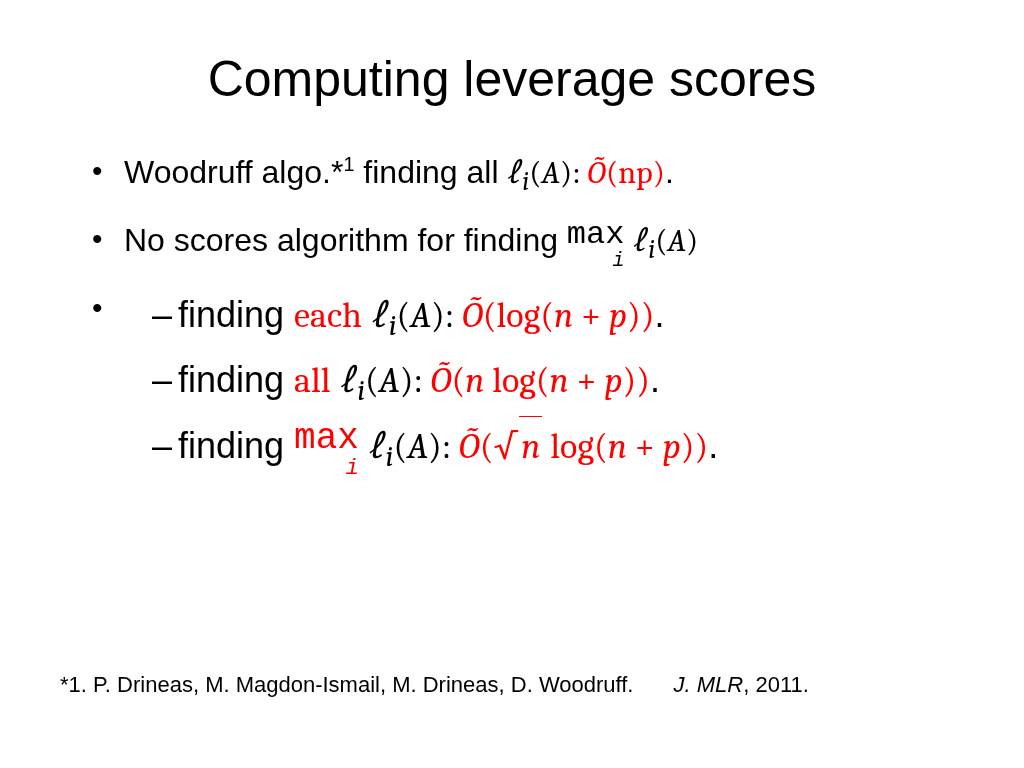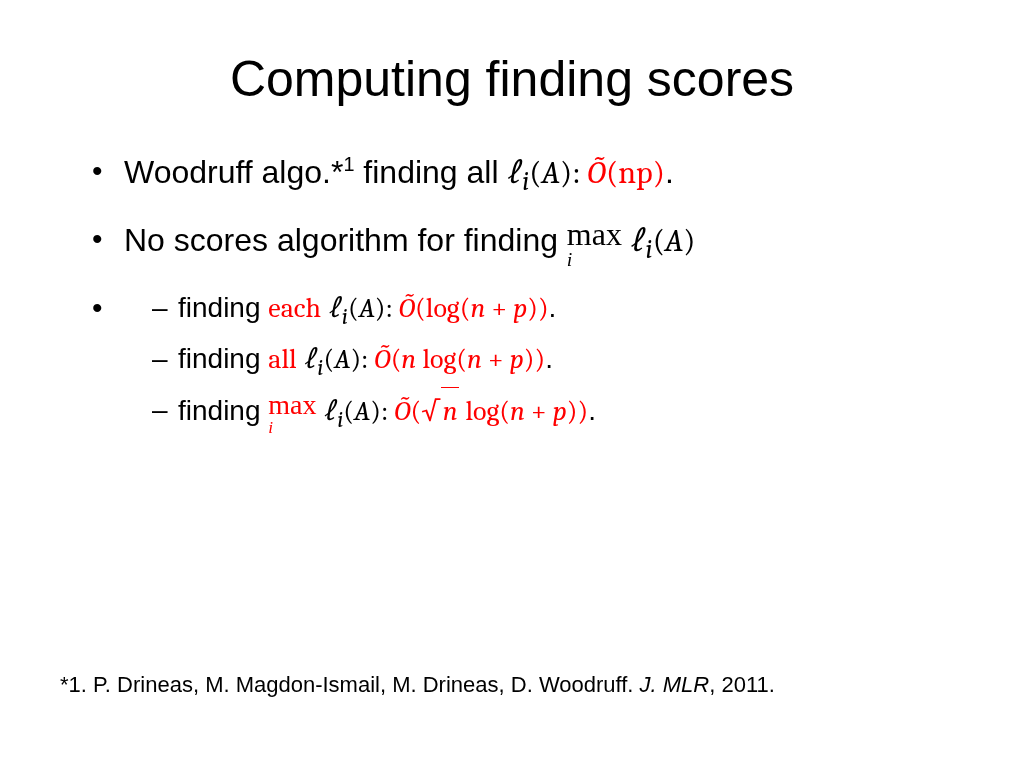--- a/index.html
+++ b/index.html
@@ -41,21 +41,21 @@
     content: "•";
     position: absolute;
     left: 0;
     top: 0;
     font-size: 30px;
   }
   ul.inner {
     list-style: none;
     padding-left: 0;
     margin: 6px 0 0 28px;
-    font-size: 28px;
+    font-size: 36px;
     line-height: 1.65;
   }
   ul.inner > li {
     position: relative;
     padding-left: 26px;
   }
   ul.inner > li::before {
     content: "–";
     position: absolute;
     left: 0;
@@ -64,33 +64,33 @@
   .footnote {
     position: absolute;
     left: 60px;
     bottom: 70px;
     font-size: 22px;
   }
   .red   { color: #ff0000; font-family: Cambria, Georgia, 'Times New Roman', serif; }
   .math  { font-family: Cambria, Georgia, 'Times New Roman', serif; font-style: italic; }
   .mathu { font-family: Cambria, Georgia, 'Times New Roman', serif; font-style: normal; }
   sup { font-size: 0.62em; vertical-align: super; }
-  .below { display: inline-block; text-align: left; vertical-align: -0.45em; line-height: 1.0; font-family: Liberation Serif, serif; }
+  .below { display: inline-block; text-align: right; vertical-align: -0.45em; line-height: 1.0; font-family: Liberation Mono, monospace; }
   .below .top { display: block; font-style: normal; }
   .below .bot { display: block; font-style: italic; font-size: 0.62em; }
   .sqrt-wrap { display:inline-block; position:relative; padding-left: 0.05em; }
   .sqrt-bar  { border-top: 1.6px solid currentColor; padding: 0 0.06em; display:inline-block; }
-  .italic { font-style: italic; }
+  .italic { font-style: italic; margin-left: 34px; }
 </style>
 </head>
 <body>
 
 <div class="slide">
 
-  <div class="title">Computing finding scores</div>
+  <div class="title">Computing leverage scores</div>
 
   <ul class="outer">
 
     <li>
       <span>Woodruff algo.*</span><sup>1</sup><span> finding all </span><span class="math">ℓ</span><sub class="math">i</sub><span class="mathu">(</span><span class="math">A</span><span class="mathu">): </span><span class="red" style="font-style:italic">Õ</span><span class="red">(</span><span class="red" style="">np</span><span class="red">)</span><span>.</span>
     </li>
 
     <li>
       <span>No scores algorithm for finding </span><span class="below"><span class="top">max</span><span class="bot">i</span></span><span> </span><span class="math">ℓ</span><sub class="math">i</sub><span class="mathu">(</span><span class="math">A</span><span class="mathu">)</span>
     </li>

